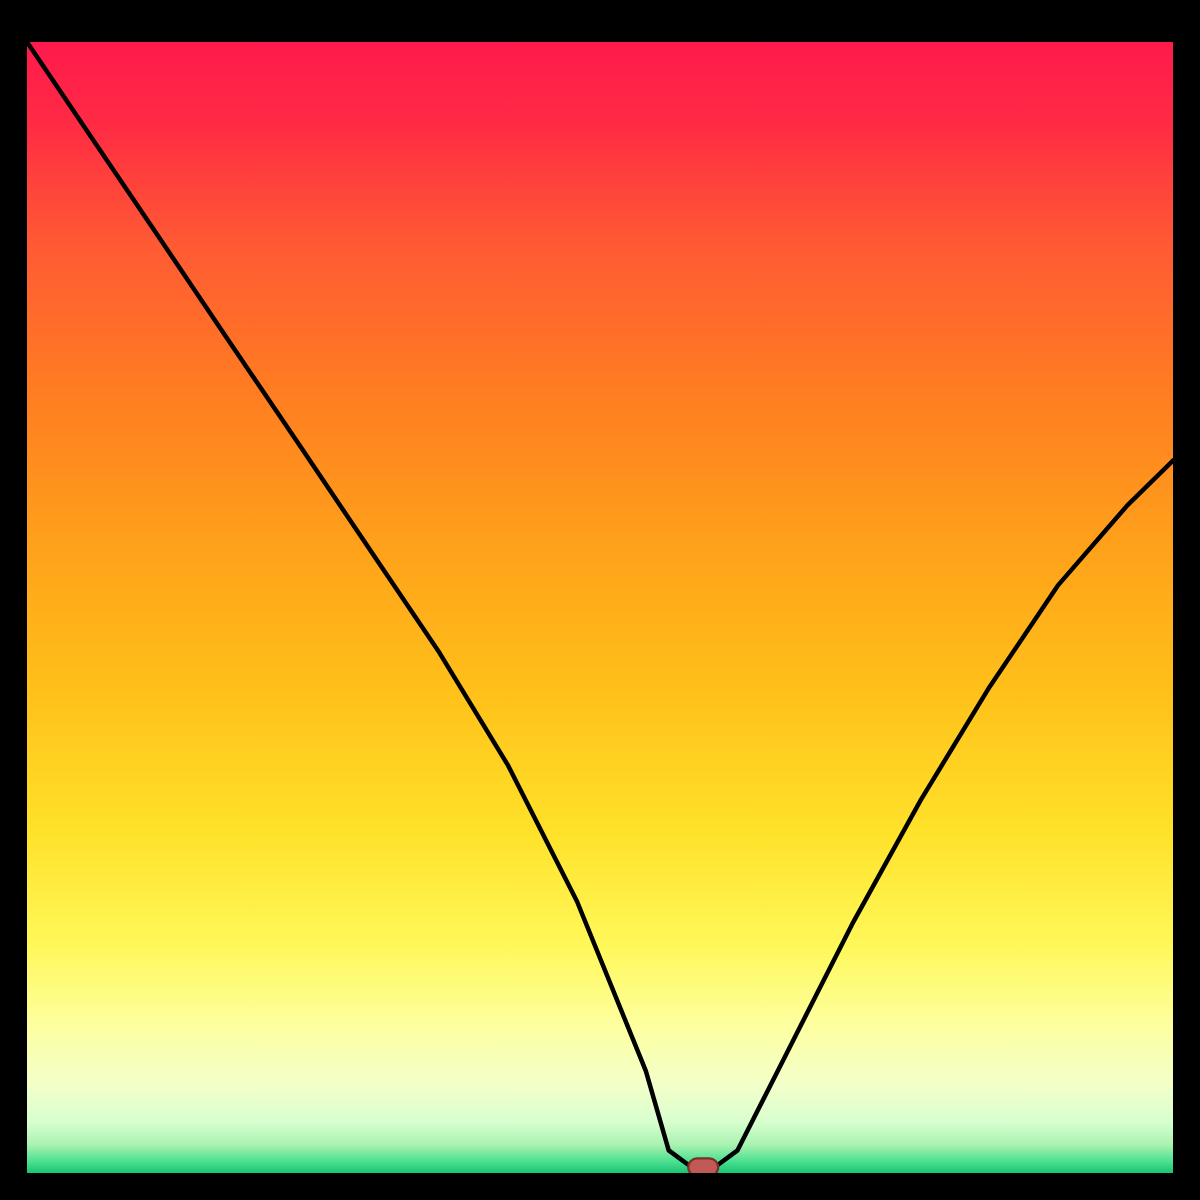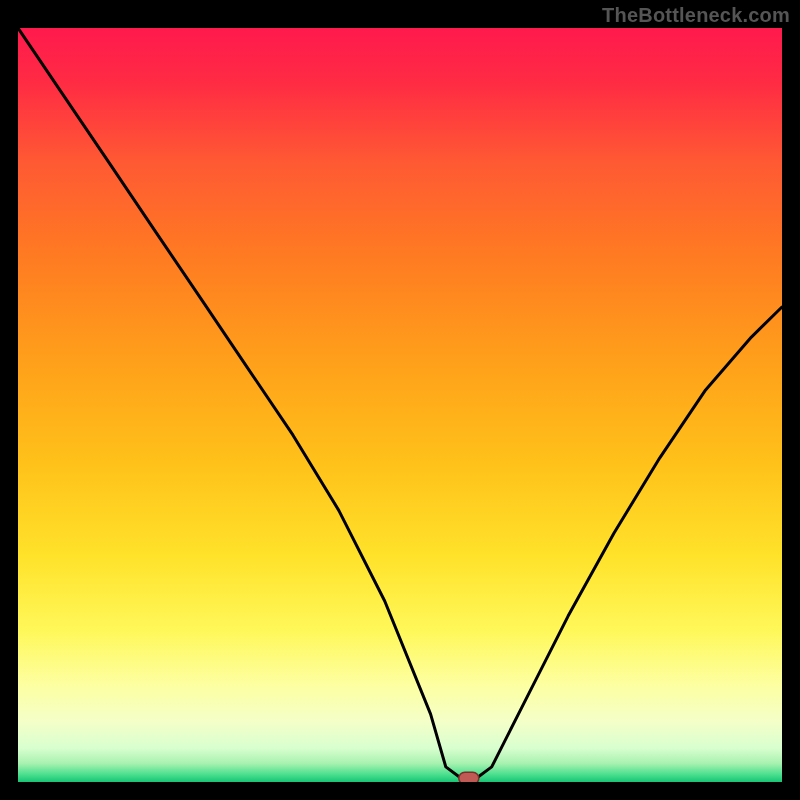--- a/index.html
+++ b/index.html
@@ -39,21 +39,20 @@
   .plot svg {
     display: block;
     width: 100%;
     height: 100%;
   }
 </style>
 </head>
 <body>
 
 <div class="frame">
-  <div class="watermark">TheBottleneck.com</div>
 
   <div class="plot">
     <svg id="plot-svg" viewBox="0 0 764 754" preserveAspectRatio="none">
       <defs>
         <linearGradient id="bg-grad" x1="0" y1="0" x2="0" y2="1">
             <stop offset="0%" stop-color="#ff1a4d"></stop>
             <stop offset="7.000000000000001%" stop-color="#ff2a44"></stop>
             <stop offset="18%" stop-color="#ff5a33"></stop>
             <stop offset="30%" stop-color="#ff7a22"></stop>
             <stop offset="45%" stop-color="#ffa21a"></stop>

